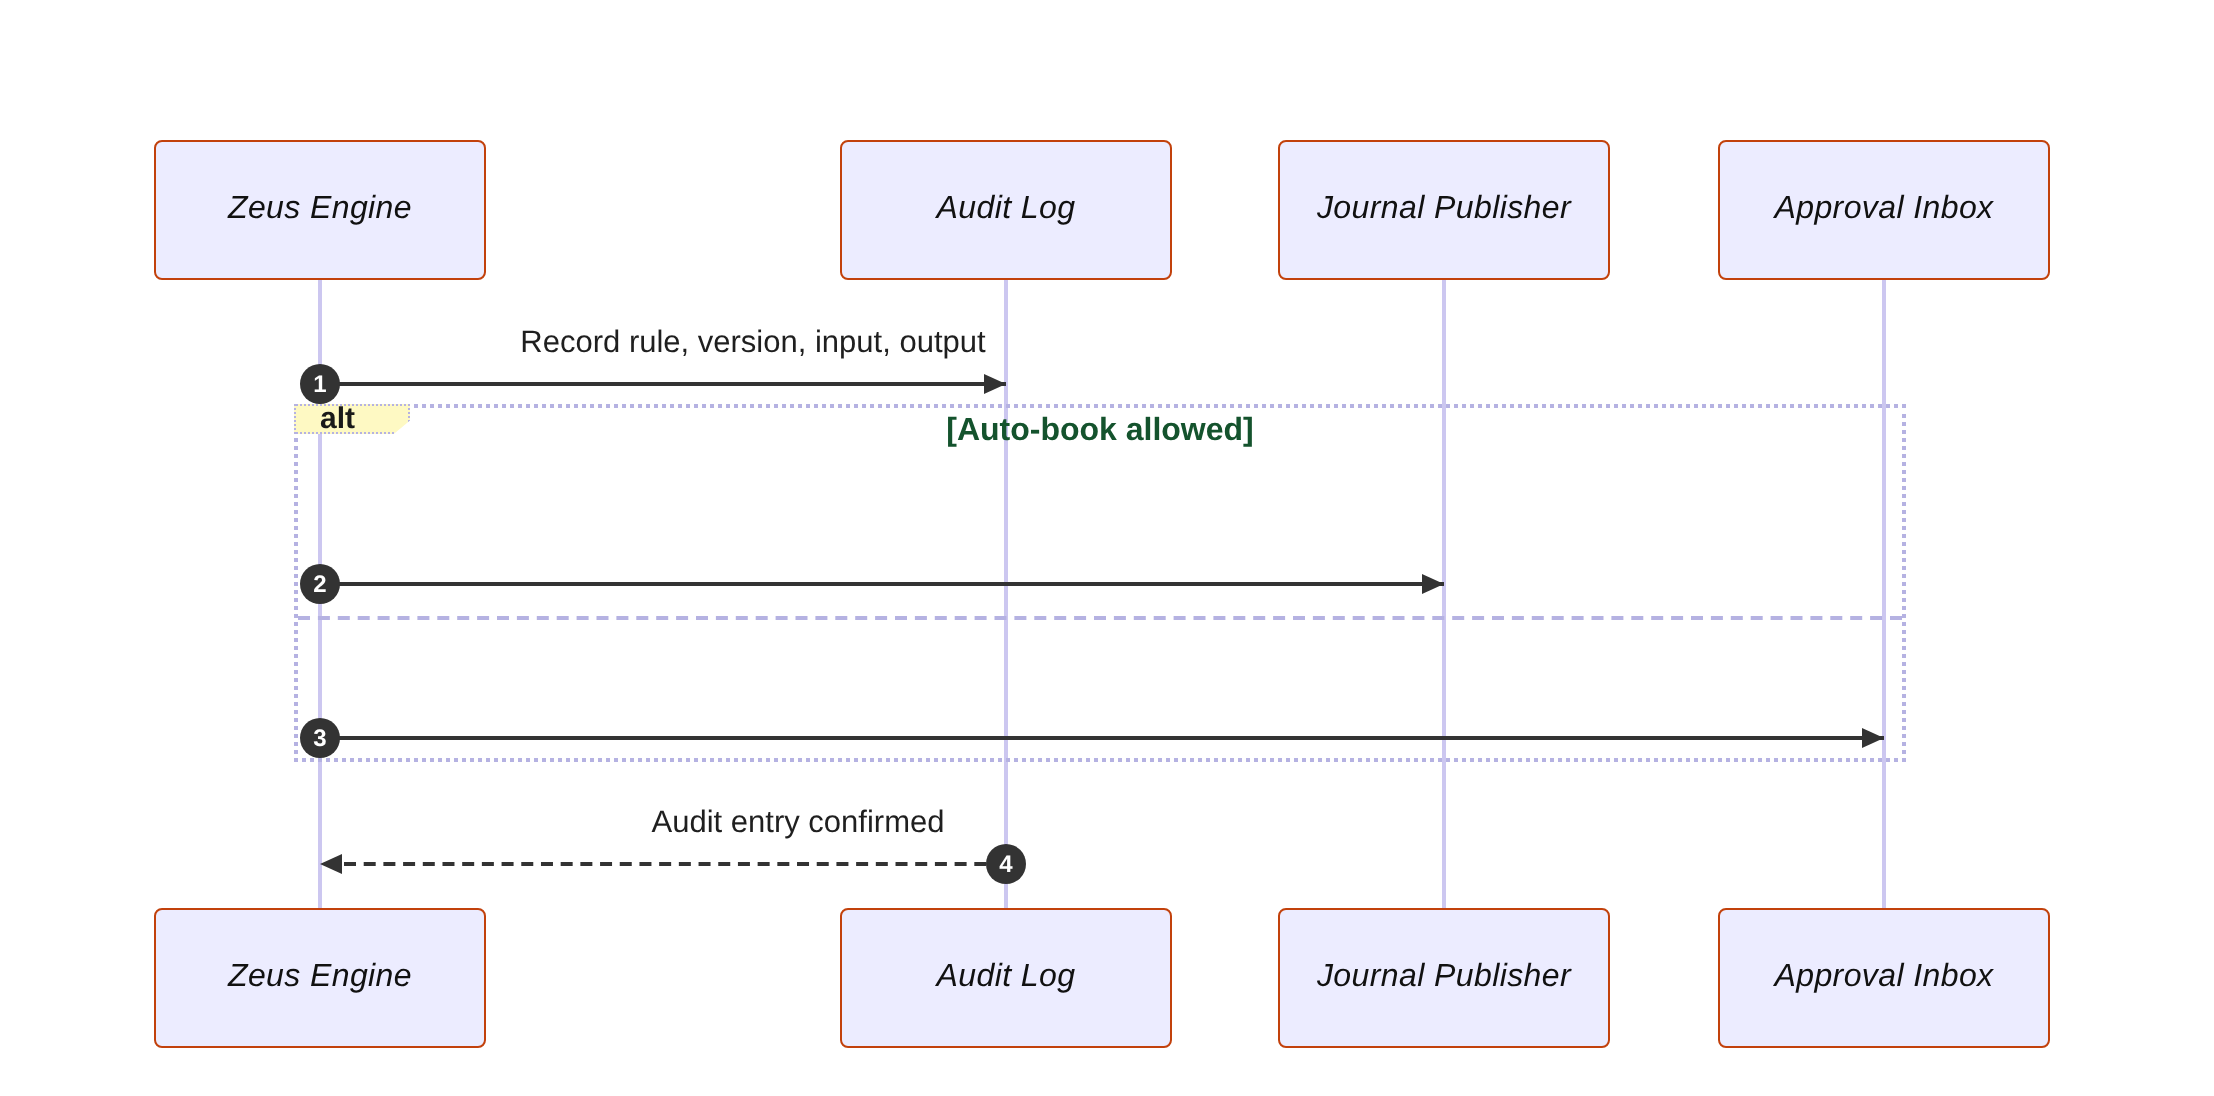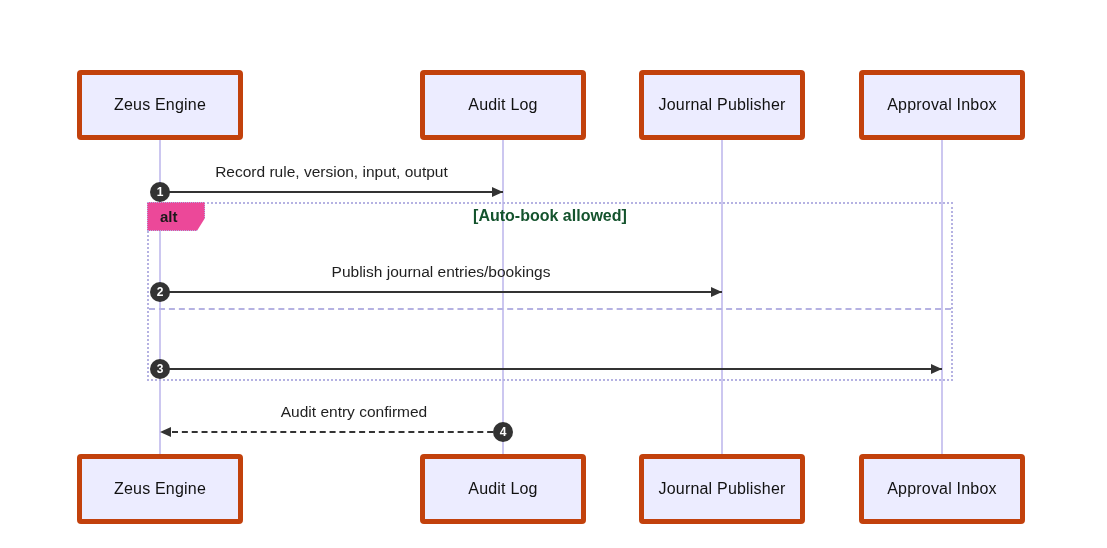--- a/index.html
+++ b/index.html
@@ -14,26 +14,27 @@
     height: 548px;
     background: #ffffff;
     overflow: hidden;
   }
   
   .actor {
     position: absolute;
     width: 166px;
     height: 70px;
     background: #ECECFF;
-    border: 5px solid #c2410c;
+    border: 1px solid #c2410c;
     border-radius: 4px;
     display: flex;
     align-items: center;
     justify-content: center;
     box-sizing: border-box;
+    font-style: italic;
   }
   .actor span {
     font-size: 16px;
     color: #111111;
     font-weight: 500;
     letter-spacing: 0.2px;
   }
   
   .lifeline {
     position: absolute;
@@ -50,22 +51,22 @@
     width: 806px;
     height: 179px;
     border: 2px dotted #b5b2e2;
     box-sizing: border-box;
   }
   .alt-tab {
     position: absolute;
     left: -2px;
     top: -2px;
     width: 58px;
-    height: 29px;
-    background: #ec4899;
+    height: 15px;
+    background: #fef9c3;
     border: 1px dotted #b5b2e2;
     box-sizing: border-box;
     clip-path: polygon(0 0, 100% 0, 100% 55%, 86% 100%, 0 100%);
     display: flex;
     align-items: center;
   }
   .alt-tab span {
     font-size: 15px;
     font-weight: 700;
     color: #1a1a1a;
@@ -89,20 +90,21 @@
     border-top: 2px dashed #b5b2e2;
   }
   
   .msg-label {
     position: absolute;
     text-align: center;
     font-size: 15.5px;
     color: #1f1f1f;
     font-weight: 500;
     white-space: nowrap;
+    padding-left: 45px;
   }
   .msg-line {
     position: absolute;
     height: 0;
     border-top: 2px solid #333333;
   }
   .msg-line.dashed {
     border-top-style: dashed;
   }
   .arrow-right {
@@ -152,21 +154,20 @@
     </div>
     <div class="alt-condition">[Auto-book allowed]</div>
     <div class="alt-divider"></div>
   </div>
 
   <div class="msg-label" style="left:160px; top:163px; width:343px;">Record rule, version, input, output</div>
   <div class="msg-line" style="left:160px; top:191px; width:343px;"></div>
   <div class="arrow-right" style="left:492px; top:187px;"></div>
   <div class="seq-badge" style="left:150px; top:182px;">1</div>
 
-  <div class="msg-label" style="left:160px; top:263px; width:562px;">Publish journal entries/bookings</div>
   <div class="msg-line" style="left:160px; top:291px; width:562px;"></div>
   <div class="arrow-right" style="left:711px; top:287px;"></div>
   <div class="seq-badge" style="left:150px; top:282px;">2</div>
 
   <div class="msg-line" style="left:160px; top:368px; width:782px;"></div>
   <div class="arrow-right" style="left:931px; top:364px;"></div>
   <div class="seq-badge" style="left:150px; top:359px;">3</div>
 
   <div class="msg-label" style="left:160px; top:403px; width:388px;">Audit entry confirmed</div>
   <div class="msg-line dashed" style="left:172px; top:431px; width:331px;"></div>

